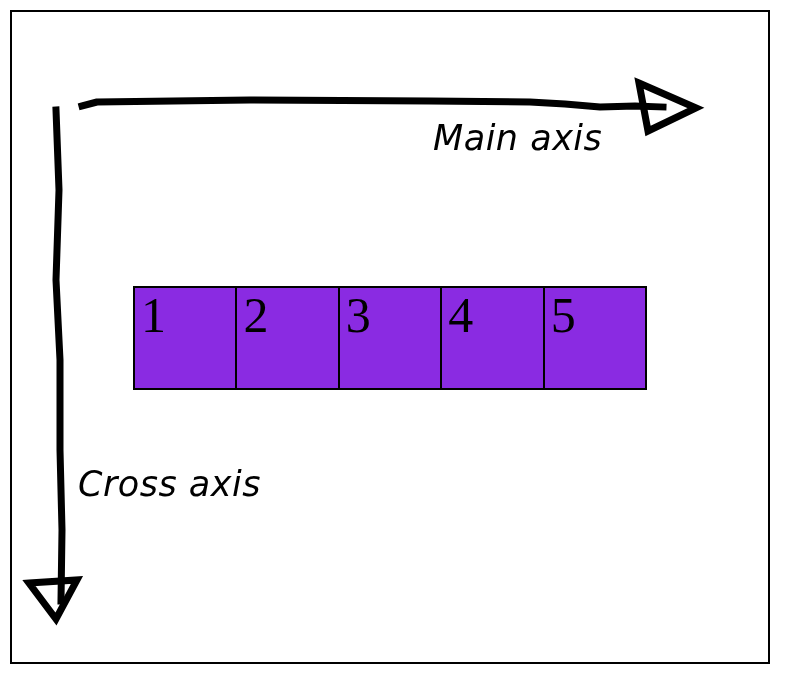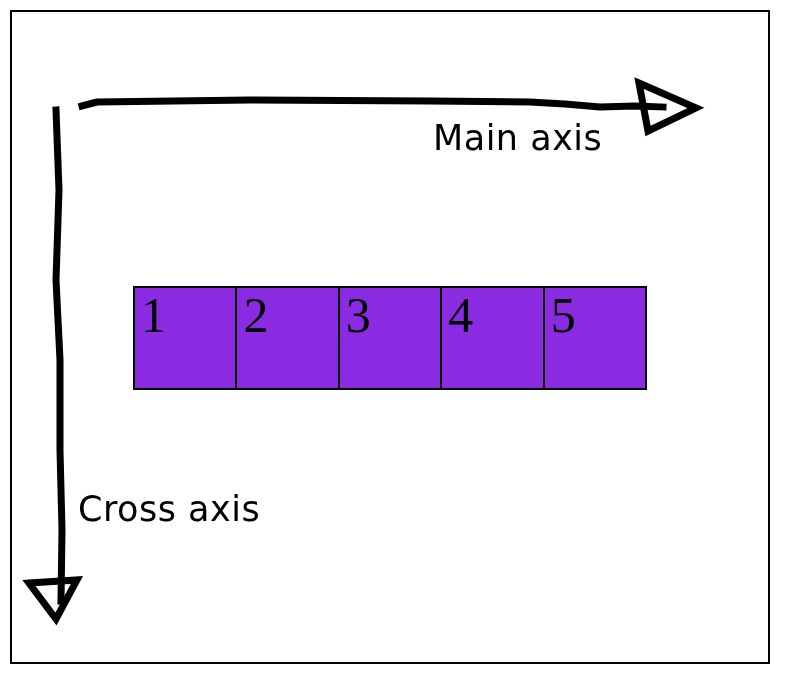--- a/index.html
+++ b/index.html
@@ -33,28 +33,29 @@
     pointer-events: none;
   }
   .axis-label {
     position: absolute;
     font-family: "DejaVu Sans", sans-serif;
     font-size: 35px;
     font-weight: 500;
     color: #000000;
     letter-spacing: 0.5px;
     white-space: nowrap;
+    font-style: italic;
   }
   .label-main-axis {
     left: 433px;
     top: 118px;
   }
   .label-cross-axis {
     left: 78px;
-    top: 489px;
+    top: 464px;
   }
   .flex-row {
     position: absolute;
     left: 133px;
     top: 286px;
     width: 514px;
     height: 104px;
     display: flex;
     border: 2px solid var(--item-border, #000000);
     box-sizing: border-box;

